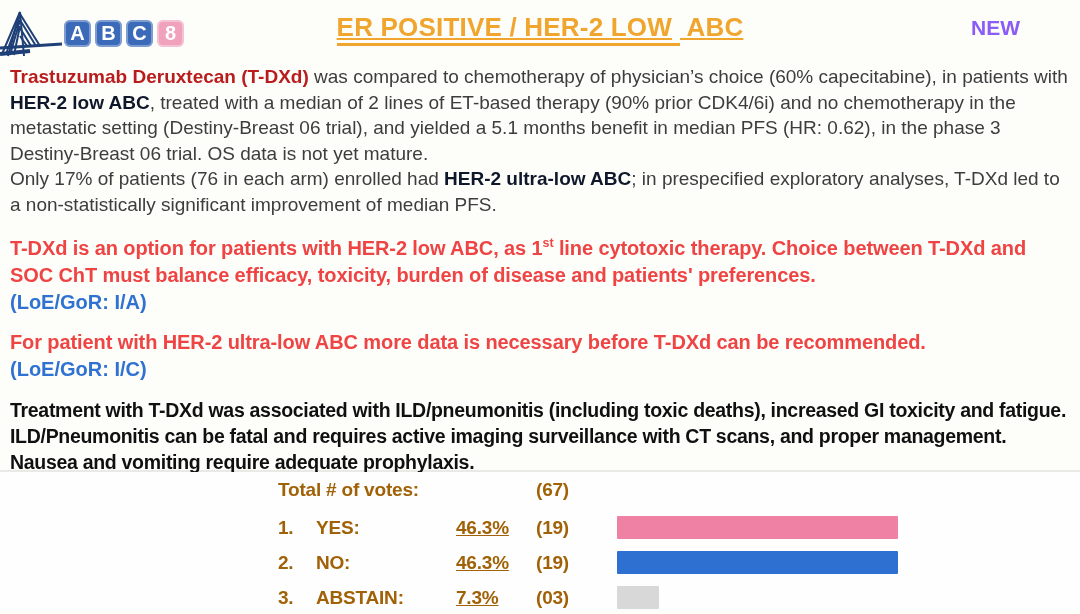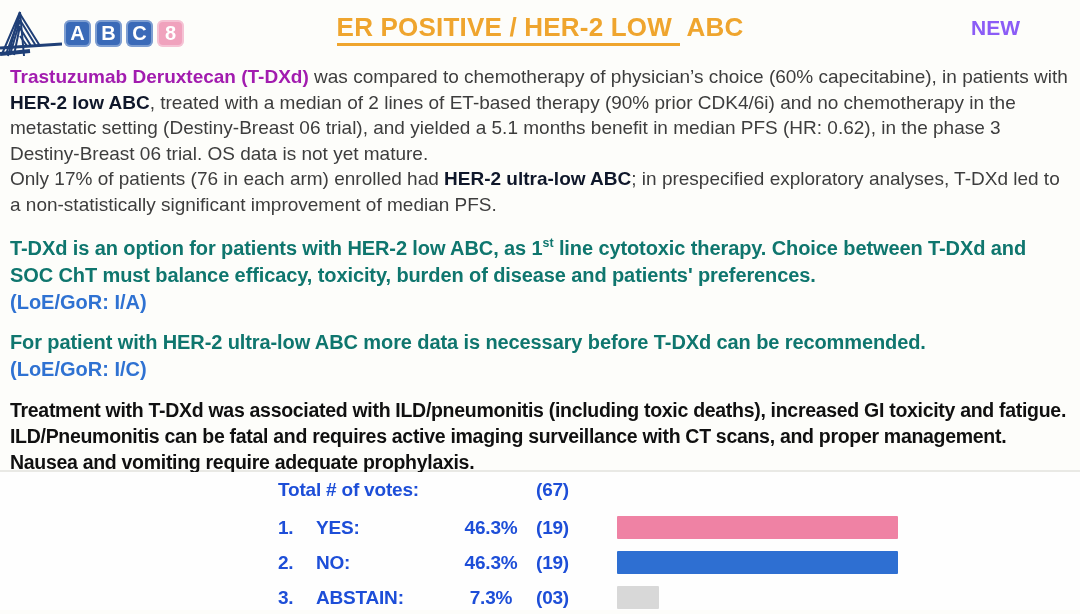--- a/index.html
+++ b/index.html
@@ -15,60 +15,60 @@
   .bridge{width:62px;height:56px;display:block;}
   .tiles{display:flex;gap:4px;margin-top:16px;margin-left:2px;}
   .tile{
     width:27px;height:27px;border-radius:6px;background:#3a6ab8;
     color:#fff;font-weight:bold;font-size:20px;line-height:27px;text-align:center;
     box-shadow:inset 0 0 0 2px rgba(255,255,255,.35);
   }
   .tile.pink{background:#f0a2bd;}
   .title{
     position:absolute;left:0;right:0;top:12px;text-align:center;
-    font-size:26px;font-weight:bold;color:#efa52e;letter-spacing:.2px;
+    font-size:26px;font-weight:bold;color:#efa52e;letter-spacing:.2px;text-decoration:underline;
   }
   .title .ul{border-bottom:3px solid #efa52e;padding-bottom:1px;padding-right:8px;}
   .new-badge{
     position:absolute;right:60px;top:16px;
     font-size:21px;font-weight:bold;color:#8b5cf6;
   }
   
   .intro{
     margin:4px 10px 0 10px;
     font-size:19px;line-height:25.5px;color:#3d3d3d;
   }
-  .intro .lead{color:#a21caf;font-weight:bold;}
+  .intro .lead{color:#b91c1c;font-weight:bold;}
   .intro b{color:#0f172a;}
   
   .rec{
     margin:13px 10px 0 10px;
-    font-size:20px;line-height:27px;font-weight:bold;color:#0f766e;
+    font-size:20px;line-height:27px;font-weight:bold;color:#ef4444;
     letter-spacing:-0.1px;
   }
   .sup{vertical-align:super;font-size:0.62em;}
   .loe{color:#2f72d2;font-weight:bold;font-size:20px;line-height:27px;margin:0 10px;}
   
   .warning{
     margin:14px 10px 0 10px;
     font-size:19.5px;line-height:26px;font-weight:bold;color:#101010;
     letter-spacing:-0.3px;
   }
   .divider{height:2px;background:#e9e9e5;margin-top:-5px;}
   
   .votes{background:#fefefe;padding-top:6px;position:relative;}
   .vrow{
     display:grid;grid-template-columns:38px 140px 76px 70px auto;
     align-items:center;margin-left:278px;height:24px;
-    font-size:19px;font-weight:bold;color:#1d4ed8;letter-spacing:-0.2px;
+    font-size:19px;font-weight:bold;color:#a16207;letter-spacing:-0.2px;
   }
   .vrow + .vrow{margin-top:11px;}
   .vrow.total{margin-bottom:14px;}
   .vrow.total .tlabel{grid-column:1/4;}
-  .pct{text-align:center;padding-right:6px;}
+  .pct{text-align:left;padding-right:6px;text-decoration:underline;}
   .cnt{text-align:left;padding-left:4px;}
   .bar{height:23px;margin-left:15px;border-radius:1px;}
 </style>
 </head>
 <body>
 
 <div>
 
   <div class="header">
     <div class="logo">

